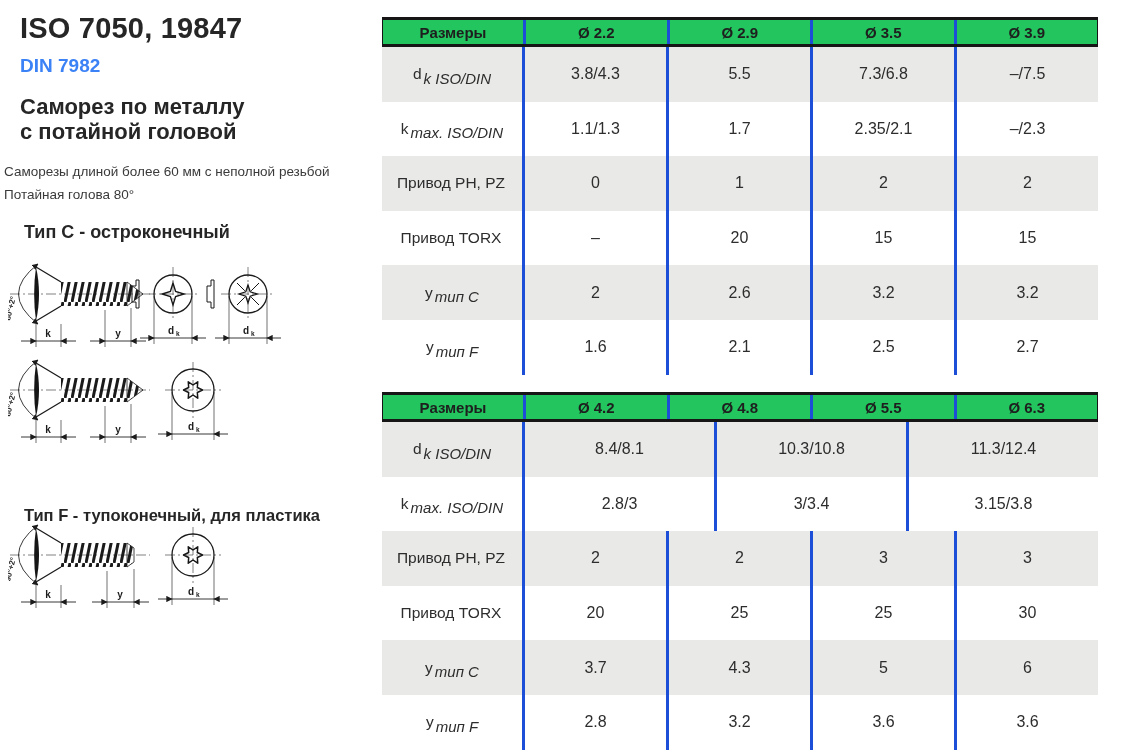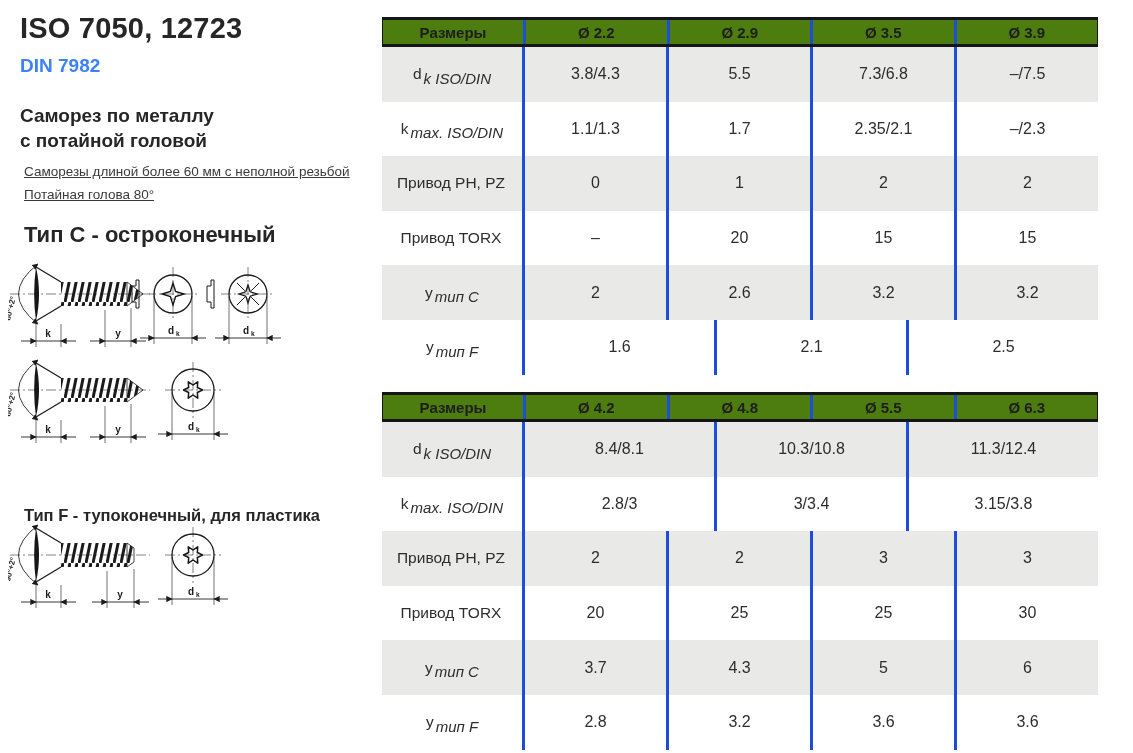--- a/index.html
+++ b/index.html
@@ -5,28 +5,28 @@
   html,body{margin:0;padding:0;}
   body{
     width:1133px;height:753px;position:relative;overflow:hidden;
     background:#ffffff;color:#2b2b2b;
     font-family:"Liberation Sans",sans-serif;
   }
   
   .abs{position:absolute;}
   .title{left:20px;top:12px;font-size:29px;font-weight:bold;color:#262626;letter-spacing:0.2px;}
   .subtitle{left:20px;top:55px;font-size:19px;font-weight:bold;color:#3b82f6;}
-  .pname{left:20px;top:103px;font-size:19px;font-weight:bold;color:#262626;line-height:25px;}
-  .desc{left:24px;top:160px;font-size:13.5px;color:#3a3a3a;line-height:23px;text-decoration:underline;}
-  .typehead{left:24px;top:222px;font-size:22px;font-weight:bold;color:#262626;}
+  .pname{left:20px;top:94px;font-size:22px;font-weight:bold;color:#262626;line-height:25px;}
+  .desc{left:4px;top:160px;font-size:13.5px;color:#3a3a3a;line-height:23px;}
+  .typehead{left:24px;top:222px;font-size:18px;font-weight:bold;color:#262626;}
   .typehead2{left:24px;top:482px;font-size:16.5px;font-weight:bold;color:#262626;margin-top:24px;}
   
   .dtable{position:absolute;left:382px;width:716px;}
   .trow{display:flex;height:54.6px;}
-  .trow.thead{height:24px;background:#4d7c0f;border-top:3px solid #161616;border-bottom:3px solid #161616;border-left:1px solid #161616;border-right:1px solid #161616;justify-content:flex-end;}
+  .trow.thead{height:24px;background:#22c55e;border-top:3px solid #161616;border-bottom:3px solid #161616;border-left:1px solid #161616;border-right:1px solid #161616;justify-content:flex-end;}
   .trow.alt{background:#e9e9e8;}
   .cell{flex:1;display:flex;align-items:center;justify-content:center;font-size:16px;color:#2d2d2d;}
   .cell.lbl{flex:0 0 140px;}
   .cell + .cell{border-left:3px solid #1d4ed8;}
   .thead .cell{font-size:15px;font-weight:bold;color:#1e1e1e;}
   .lm{font-size:15.5px;}
   .ls{font-size:15px;margin-left:2px;transform:translateY(4px);font-style:italic;}
   
   .drw{position:absolute;}
   .cl{stroke:#4a4a4a;stroke-width:0.7;stroke-dasharray:10 3 2 3;fill:none;}
@@ -34,21 +34,21 @@
   .dim{stroke:#222;stroke-width:0.9;fill:none;}
   .out{stroke:#1b1b1b;stroke-width:1.3;fill:none;}
   .thin{stroke:#1b1b1b;stroke-width:1;fill:none;}
   .lab{font:bold 10px "Liberation Sans",sans-serif;fill:#1b1b1b;text-anchor:middle;}
   .labs{font:bold 6.5px "Liberation Sans",sans-serif;fill:#1b1b1b;}
   .ang{font:bold 8px "Liberation Sans",sans-serif;fill:#2b2b2b;text-anchor:middle;}
 </style>
 </head>
 <body>
 
-<div class="abs title">ISO 7050, 12723</div>
+<div class="abs title">ISO 7050, 19847</div>
 <div class="abs subtitle">DIN 7982</div>
 <div class="abs pname">
   <div>Саморез по металлу</div>
   <div>с потайной головой</div>
 </div>
 <div class="abs desc">
   <div>Саморезы длиной более 60 мм с неполной резьбой</div>
   <div>Потайная голова 80°</div>
 </div>
 <div class="abs typehead">Тип C - остроконечный</div>
@@ -290,20 +290,21 @@
     <div class="cell">3.2</div>
   </div>
   <div class="trow">
     <div class="cell lbl">
         <span class="lm">y</span>
         <span class="ls">тип F</span>
       </div>
     <div class="cell">1.6</div>
     <div class="cell">2.1</div>
     <div class="cell">2.5</div>
+    <div class="cell">2.7</div>
   </div>
 </div>
 
 <div class="dtable" style="top:392px;">
   <div class="trow thead">
     <div class="cell lbl">Размеры</div>
     <div class="cell">Ø 4.2</div>
     <div class="cell">Ø 4.8</div>
     <div class="cell">Ø 5.5</div>
     <div class="cell">Ø 6.3</div>

